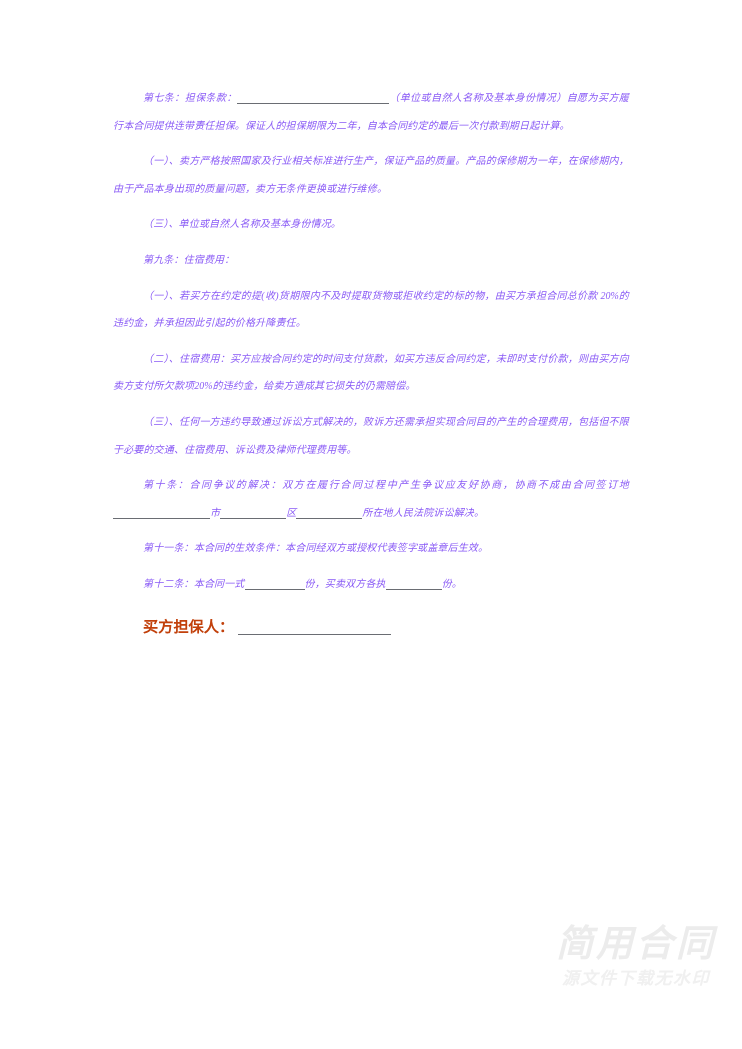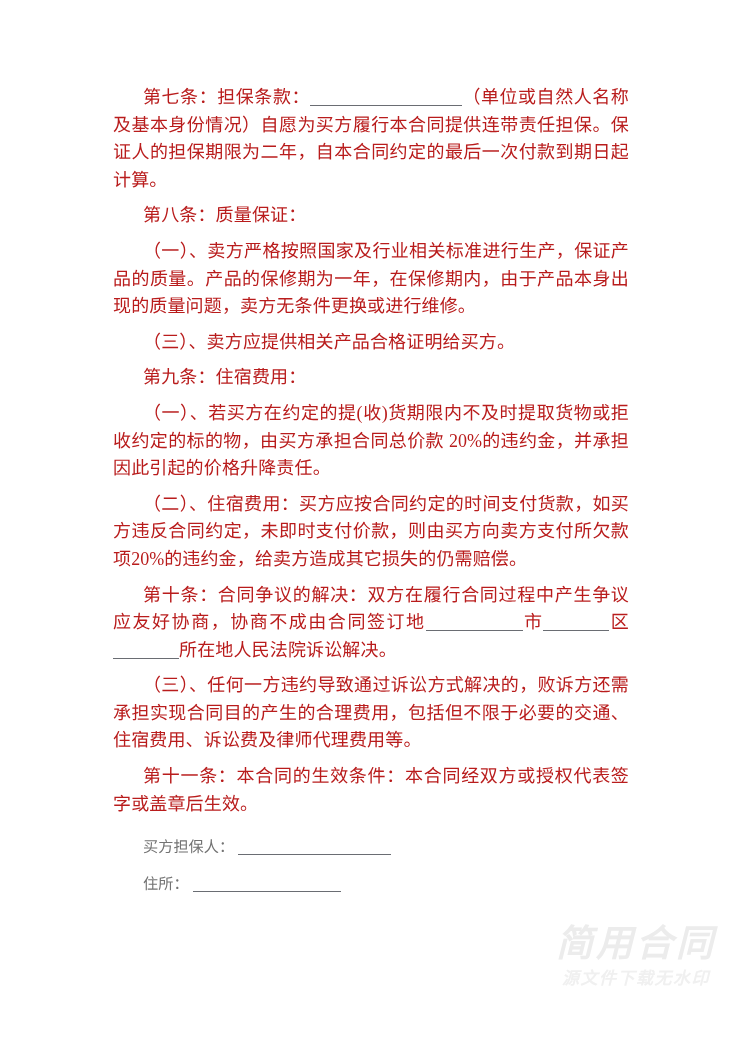--- a/index.html
+++ b/index.html
@@ -26,27 +26,28 @@
 
   .doc-body {
     position: absolute;
     left: 113px;
     top: 84px;
     width: 516px;
   }
 
   .para {
     margin: 0 0 1px 0;
-    font-size: 18px;
+    font-size: 10px;
     line-height: 27.6px;
-    color: #b91c1c;
+    color: #8b5cf6;
     text-align: justify;
     text-justify: inter-ideograph;
     letter-spacing: 0.15px;
     font-family: "Liberation Serif", "DejaVu Serif", serif;
+    font-style: italic;
   }
 
   .para.indent {
     text-indent: 30px;
   }
 
   .para.gap {
     margin-top: 8px;
   }
 
@@ -71,24 +72,25 @@
     letter-spacing: 0;
   }
 
   
   .sig-block {
     margin-top: 10px;
   }
   .sig-line {
     font-size: 15.2px;
     line-height: 37px;
-    color: #737373;
+    color: #c2410c;
     text-indent: 30px;
     white-space: nowrap;
     font-family: "Liberation Serif", "DejaVu Serif", serif;
+    font-weight: bold;
   }
   .sig-line .blank {
     margin-left: 4px;
   }
 
   
   .watermark {
     position: absolute;
     right: 26px;
     bottom: 58px;
@@ -120,46 +122,45 @@
 </style>
 </head>
 <body>
 
 <div class="page">
 
   <div class="doc-body">
 
     <p class="para indent"><span>第七条：担保条款：</span><span class="blank w-xl"></span><span>（单位或自然人名称及基本身份情况）自愿为买方履行本合同提供连带责任担保。保证人的担保期限为二年，自本合同约定的最后一次付款到期日起计算。</span></p>
 
-    <p class="para indent gap">第八条：质量保证：</p>
 
     <p class="para indent gap">（一）、卖方严格按照国家及行业相关标准进行生产，保证产品的质量。产品的保修期为一年，在保修期内，由于产品本身出现的质量问题，卖方无条件更换或进行维修。</p>
 
 
-    <p class="para indent gap">（三）、卖方应提供相关产品合格证明给买方。</p>
+    <p class="para indent gap">（三）、单位或自然人名称及基本身份情况。</p>
 
     <p class="para indent gap">第九条：住宿费用：</p>
 
     <p class="para indent gap"><span>（一）、若买方在约定的提(收)货期限内不及时提取货物或拒收约定的标的物，由买方承担合同总价款 </span><span class="latin">20%</span><span>的违约金，并承担因此引起的价格升降责任。</span></p>
 
     <p class="para indent gap"><span>（二）、住宿费用：买方应按合同约定的时间支付货款，如买方违反合同约定，未即时支付价款，则由买方向卖方支付所欠款项</span><span class="latin">20%</span><span>的违约金，给卖方造成其它损失的仍需赔偿。</span></p>
 
+    <p class="para indent gap">（三）、任何一方违约导致通过诉讼方式解决的，败诉方还需承担实现合同目的产生的合理费用，包括但不限于必要的交通、住宿费用、诉讼费及律师代理费用等。</p>
+
     <p class="para indent gap"><span>第十条：合同争议的解决：双方在履行合同过程中产生争议应友好协商，协商不成由合同签订地</span><span class="blank w-lg"></span><span>市</span><span class="blank w-md"></span><span>区</span><span class="blank w-md"></span><span>所在地人民法院诉讼解决。</span></p>
-
-    <p class="para indent gap">（三）、任何一方违约导致通过诉讼方式解决的，败诉方还需承担实现合同目的产生的合理费用，包括但不限于必要的交通、住宿费用、诉讼费及律师代理费用等。</p>
 
     <p class="para indent gap">第十一条：本合同的生效条件：本合同经双方或授权代表签字或盖章后生效。</p>
 
+    <p class="para indent gap"><span>第十二条：本合同一式</span><span class="blank w-sm"></span><span>份，买卖双方各执</span><span class="blank w-xs"></span><span>份。</span></p>
 
 
     <div class="sig-block">
 
       <div class="sig-line"><span>买方担保人：</span><span class="blank w-sig"></span></div>
 
-      <div class="sig-line"><span>住所：</span><span class="blank w-sig2"></span></div>
 
 
     </div>
 
   </div>
 
   <div class="watermark">
     <div class="watermark-main">简用合同</div>
     <div class="watermark-sub">源文件下载无水印</div>
   </div>

